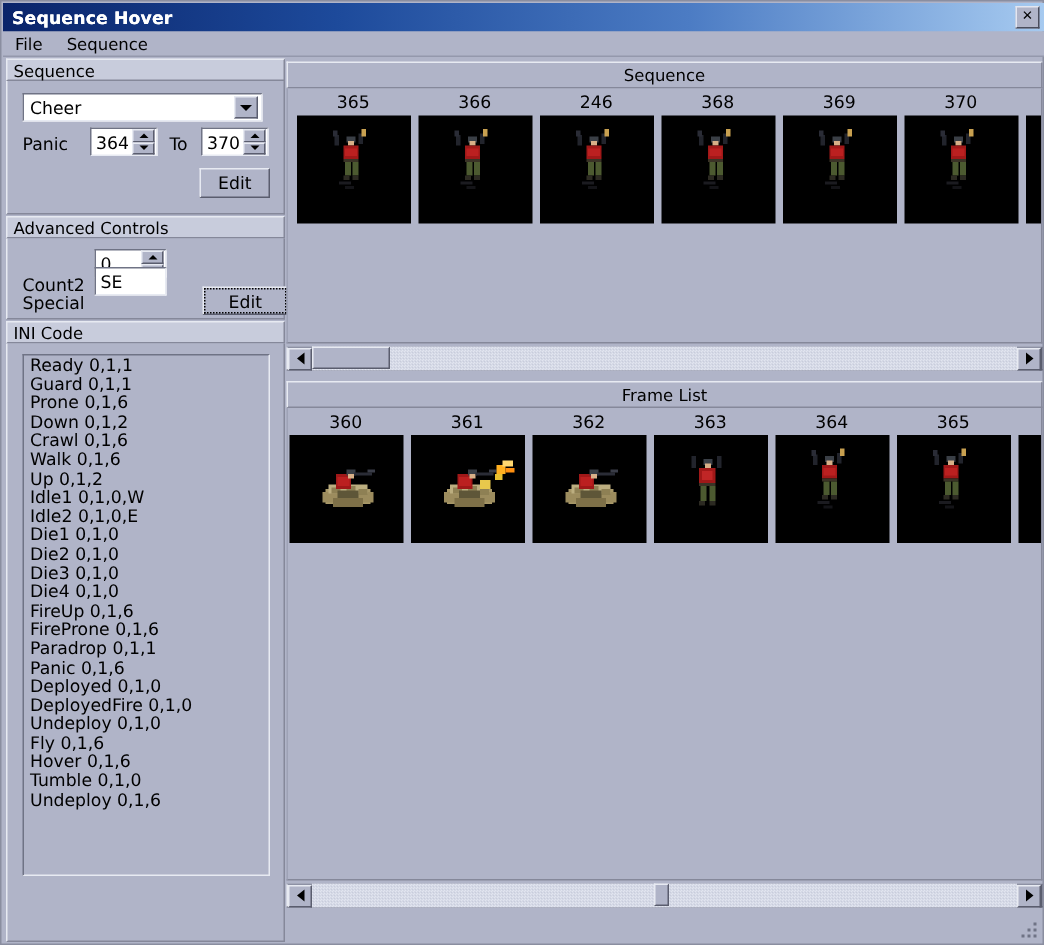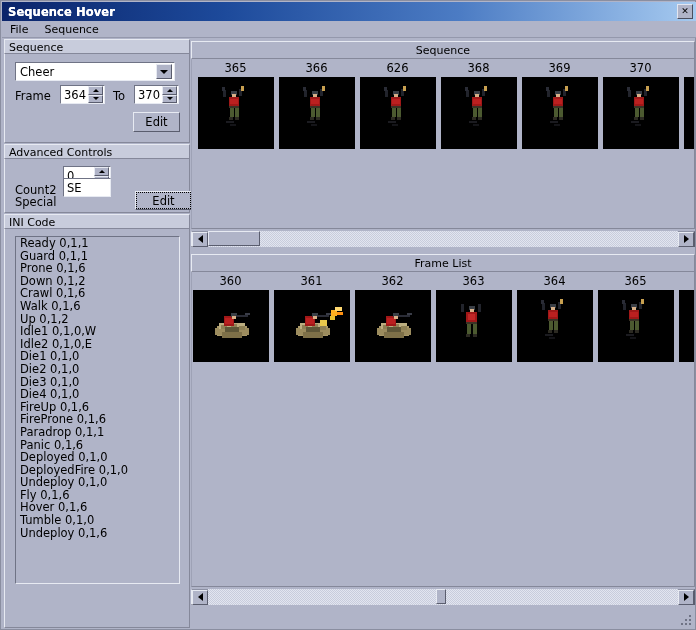--- a/index.html
+++ b/index.html
@@ -189,21 +189,21 @@
       <div class="gb-head">Sequence</div>
       <div class="gb-body">
 
         <div class="combo sunken">
           <span class="ctext">Cheer</span>
           <span class="arrow">
               <i class="tri-d"></i>
             </span>
         </div>
 
-        <span class="lbl" style="left:10px;top:35px;">Frame</span>
+        <span class="lbl" style="left:10px;top:35px;">Panic</span>
         <div class="spin sunken" style="left:55px;top:31px;width:45px;">
           <span class="val">364</span>
           <span class="btns">
             <span class="sb">
                 <i class="tri-u-s"></i>
               </span>
             <span class="sb">
                 <i class="tri-d-s"></i>
               </span>
           </span>
@@ -327,21 +327,21 @@
               <span class="sp" style="left: 31px; top: 29px; width: 10px; height: 2px; background: rgb(58, 51, 38);"></span>
               <span class="sp" style="left: 32px; top: 31px; width: 4px; height: 9px; background: rgb(76, 90, 48);"></span>
               <span class="sp" style="left: 37px; top: 31px; width: 4px; height: 9px; background: rgb(76, 90, 48);"></span>
               <span class="sp" style="left: 31px; top: 40px; width: 4px; height: 3px; background: rgb(44, 42, 34);"></span>
               <span class="sp" style="left: 37px; top: 40px; width: 4px; height: 3px; background: rgb(44, 42, 34);"></span>
               <span class="sp" style="left: 28px; top: 44px; width: 8px; height: 2px; background: rgb(27, 27, 32);"></span>
               <span class="sp" style="left: 32px; top: 47px; width: 6px; height: 2px; background: rgb(20, 20, 24);"></span>
             </div>
           </div>
           <div class="fcell">
-            <div class="fnum">626</div>
+            <div class="fnum">246</div>
             <div class="fthumb">
               <span class="sp" style="left: 25px; top: 13px; width: 3px; height: 7px; background: rgb(34, 36, 44);"></span>
               <span class="sp" style="left: 41px; top: 12px; width: 3px; height: 7px; background: rgb(34, 36, 44);"></span>
               <span class="sp" style="left: 24px; top: 10px; width: 3px; height: 4px; background: rgb(42, 44, 54);"></span>
               <span class="sp" style="left: 43px; top: 9px; width: 3px; height: 5px; background: rgb(200, 160, 80);"></span>
               <span class="sp" style="left: 33px; top: 14px; width: 6px; height: 4px; background: rgb(58, 63, 70);"></span>
               <span class="sp" style="left: 34px; top: 17px; width: 4px; height: 3px; background: rgb(216, 176, 136);"></span>
               <span class="sp" style="left: 31px; top: 20px; width: 10px; height: 9px; background: rgb(160, 24, 24);"></span>
               <span class="sp" style="left: 32px; top: 22px; width: 8px; height: 5px; background: rgb(187, 32, 32);"></span>
               <span class="sp" style="left: 31px; top: 29px; width: 10px; height: 2px; background: rgb(58, 51, 38);"></span>

